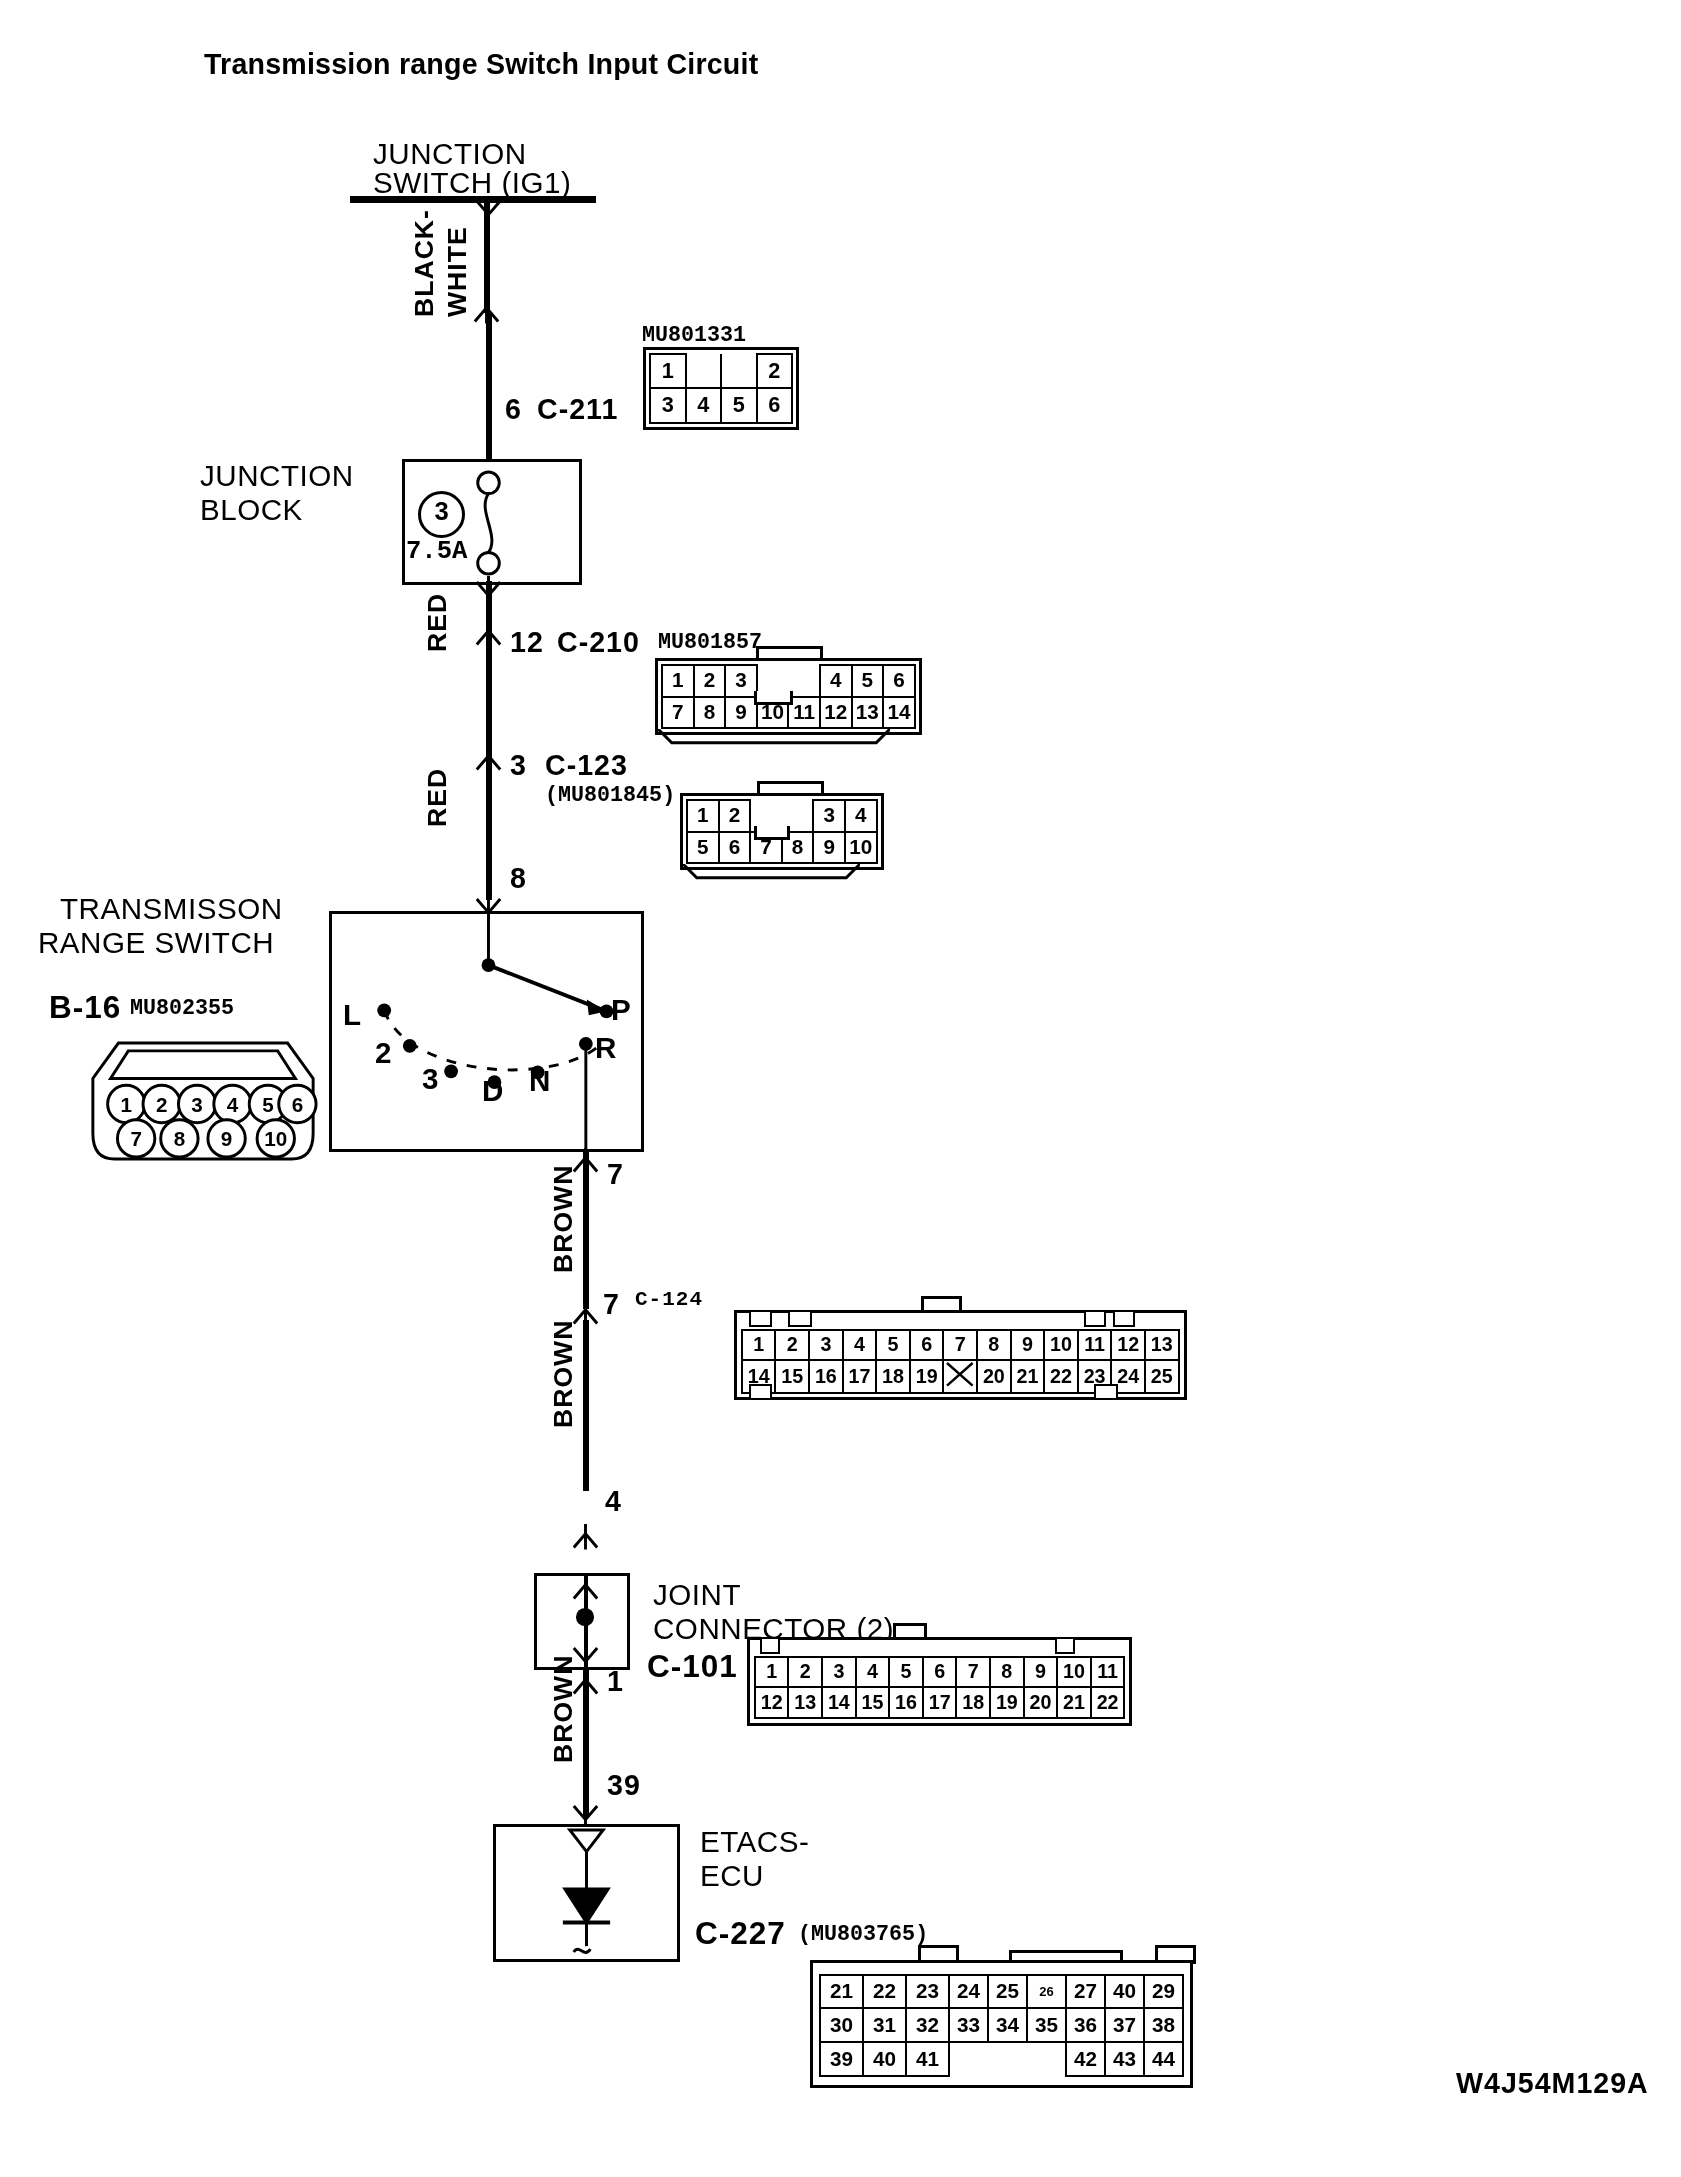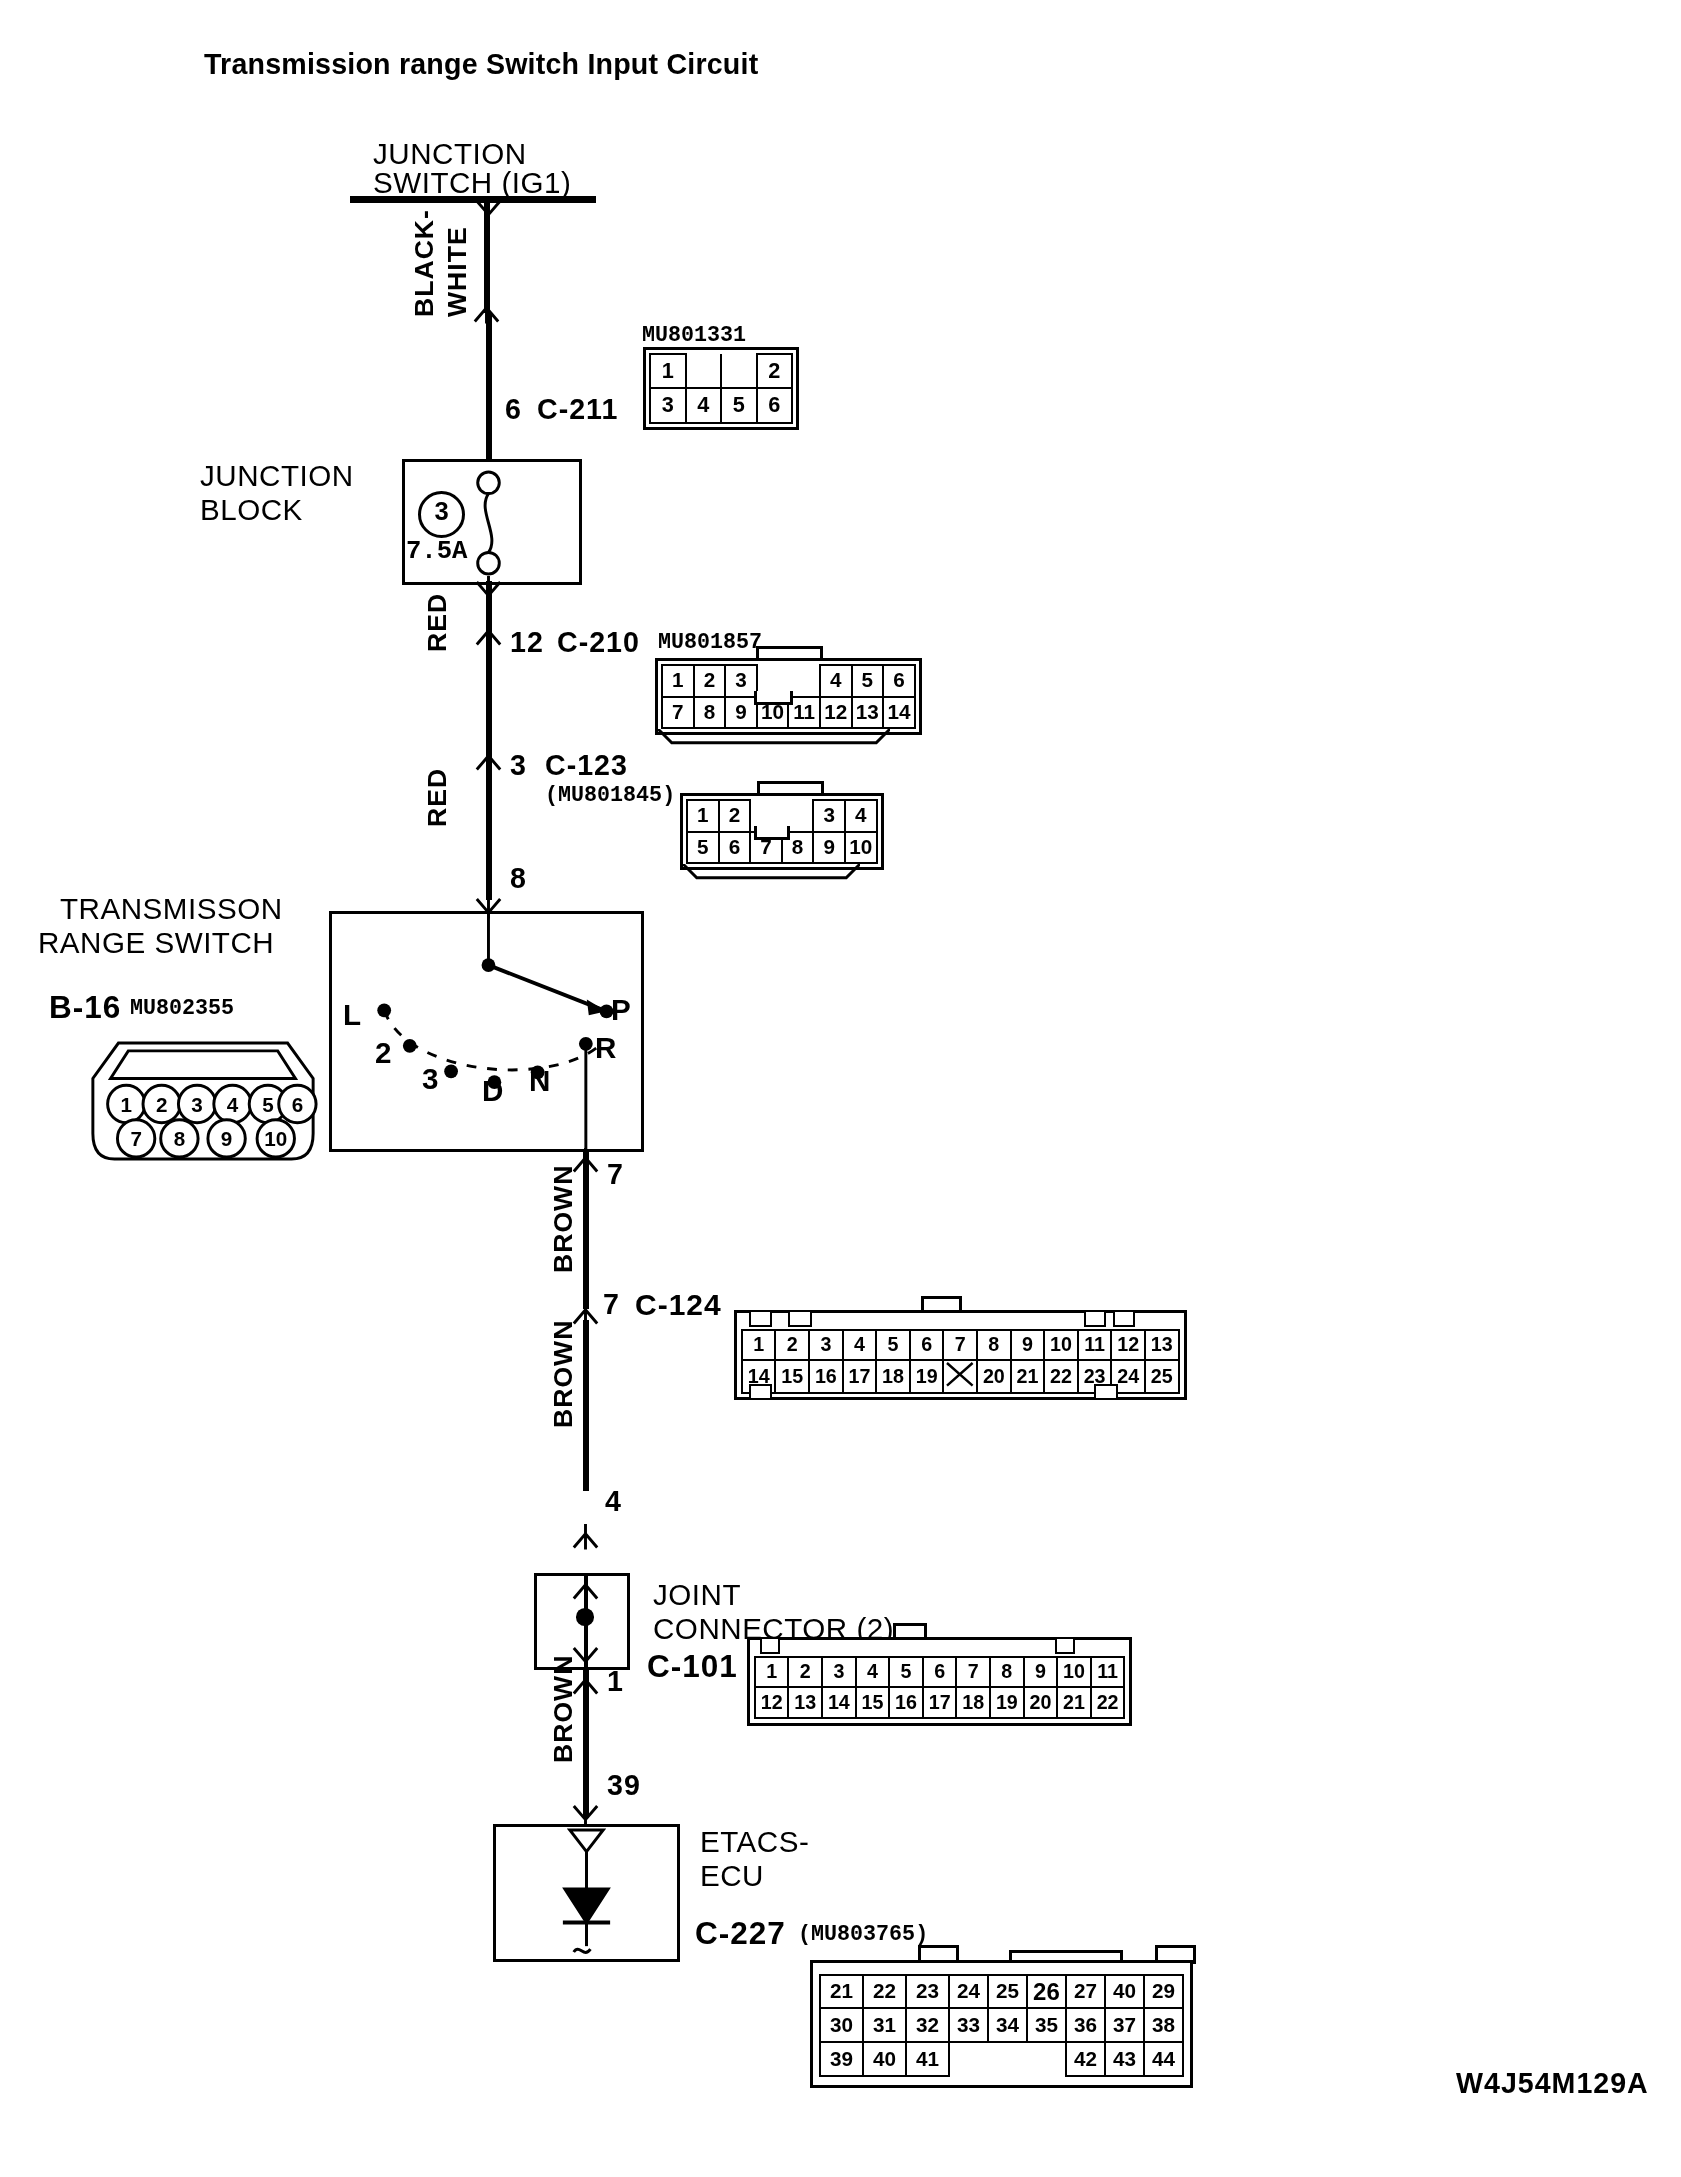--- a/index.html
+++ b/index.html
@@ -241,21 +241,21 @@
 <svg class="abs" style="left:566px;top:1146px;" width="39" height="29.6" viewBox="0 0 40 30">
   <path d="M20 2 L20 28 M8 26 L20 12 L32 26" stroke="#000" stroke-width="3" fill="none"></path>
 </svg>
 <div class="abs code" style="left:607px;top:1158px;font-size:28.6px;">7</div>
 <div class="abs bold" style="left:548px;top:1273px;transform:rotate(-90deg);transform-origin:left top;white-space:nowrap;font-size:26.6px;letter-spacing:1px;">BROWN</div>
 
 <svg class="abs" style="left:566px;top:1298px;" width="39" height="29.6" viewBox="0 0 40 30">
   <path d="M20 2 L20 28 M8 26 L20 12 L32 26" stroke="#000" stroke-width="3" fill="none"></path>
 </svg>
 <div class="abs code" style="left:603px;top:1288px;font-size:28.6px;">7</div>
-<div class="abs code" style="left:635px;top:1288px;font-size:30px;">C-124</div>
+<div class="abs code" style="left:635px;top:1288px;font-size:21px;font-family:Liberation Mono, monospace;">C-124</div>
 
 <div class="abs" style="left:734px;top:1310px;">
   <div style="position:absolute;left:187px;top:-13.8px;width:35px;height:14.8px;border:3px solid #000;border-bottom:none;background:#fff;"></div>
   <div style="border:3px solid #000;padding:3.9px;display:inline-block;position:relative;background:#fff;">
     <div style="position:absolute;left:11.8px;top:-1px;width:19.7px;height:12.8px;border:2px solid #000;border-top:none;background:#fff;"></div>
     <div style="position:absolute;left:51px;top:-1px;width:19.7px;height:12.8px;border:2px solid #000;border-top:none;background:#fff;"></div>
     <div style="position:absolute;left:347px;top:-1px;width:17.7px;height:12.8px;border:2px solid #000;border-top:none;background:#fff;"></div>
     <div style="position:absolute;left:376px;top:-1px;width:17.7px;height:12.8px;border:2px solid #000;border-top:none;background:#fff;"></div>
     <table class="conn" style="margin-top:11.8px;">
       <tbody>
@@ -389,21 +389,21 @@
   <div style="position:absolute;left:345px;top:-14.8px;width:35px;height:15.8px;border:3px solid #000;border-bottom:none;background:#fff;"></div>
   <div style="border:3px solid #000;padding:7.9px 5.9px;display:inline-block;position:relative;background:#fff;">
     <table class="conn" style="margin-top:3px;">
       <tbody>
           <tr>
         <td style="width:39px;height:29.6px;font-size:20.7px;">21</td>
         <td style="width:39px;height:29.6px;font-size:20.7px;">22</td>
         <td style="width:39px;height:29.6px;font-size:20.7px;">23</td>
         <td style="width:35px;height:29.6px;font-size:20.7px;">24</td>
         <td style="width:35px;height:29.6px;font-size:20.7px;">25</td>
-        <td style="width:35px;height:29.6px;font-size:24px;">26</td>
+        <td style="width:35px;height:29.6px;font-size:13px;">26</td>
         <td style="width:35px;height:29.6px;font-size:20.7px;">27</td>
         <td style="width:35px;height:29.6px;font-size:20.7px;">40</td>
         <td style="width:35px;height:29.6px;font-size:20.7px;">29</td>
       </tr>
       <tr>
         <td style="width:39px;height:29.6px;font-size:20.7px;">30</td>
         <td style="width:39px;height:29.6px;font-size:20.7px;">31</td>
         <td style="width:39px;height:29.6px;font-size:20.7px;">32</td>
         <td style="width:35px;height:29.6px;font-size:20.7px;">33</td>
         <td style="width:35px;height:29.6px;font-size:20.7px;">34</td>

